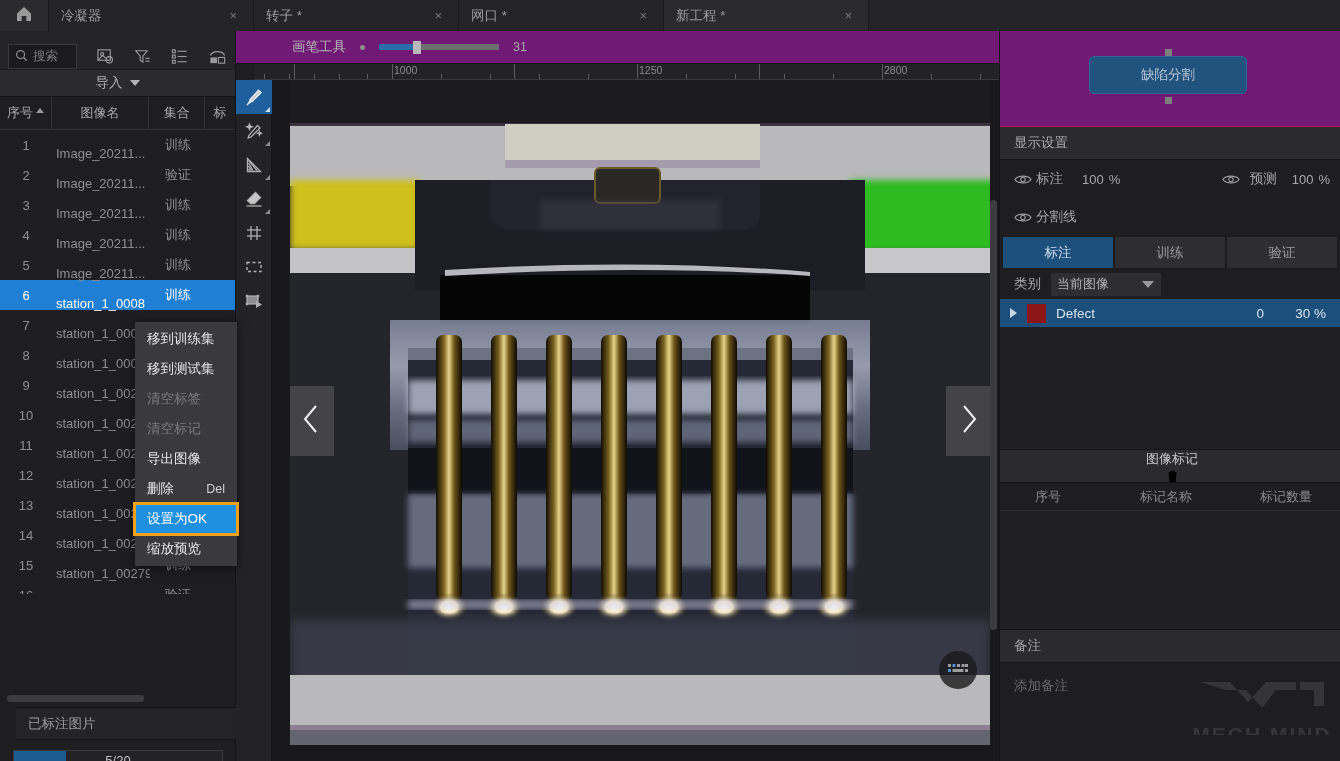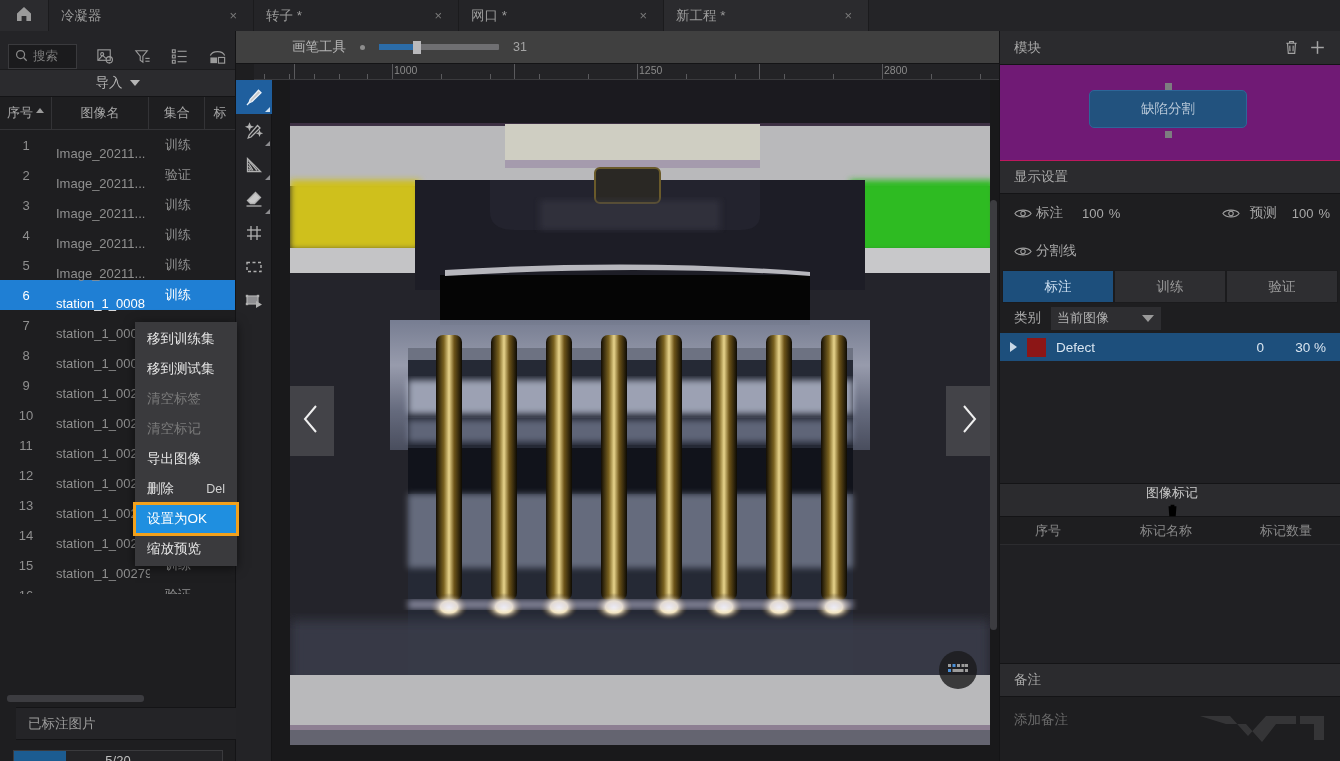--- a/index.html
+++ b/index.html
@@ -136,21 +136,21 @@
     background: #1f8fe0; color: #ffffff; outline: 3px solid #f2a11c;
     outline-offset: -1px; position: relative; z-index: 2;
   }
 
   
   .center {
     position: absolute; left: 236px; top: 31px; width: 763px; height: 730px;
     background: #1e1e20;
   }
   .tool-header {
-    height: 33px; background: #404040; display: flex; align-items: center;
+    height: 33px; background: #701a75; display: flex; align-items: center;
     padding-left: 56px; gap: 14px; border-bottom: 1px solid #141416;
   }
   .tool-header .tool-title { color: #b5b5b5; font-size: 13.5px; }
   .dot-small { width: 5px; height: 5px; border-radius: 50%; background: #8d8d8d; }
   .slider-track {
     width: 120px; height: 6px; background: #6f6f72; position: relative;
     border-radius: 1px;
   }
   .slider-filled {
     position: absolute; left: 0; top: 0; height: 6px; width: 30%;
@@ -778,36 +778,20 @@
           <rect x="12.8" y="3.8" width="2.4" height="2.4" fill="#b0b0b0" stroke="none"></rect>
           <rect x="1.8" y="11.8" width="2.4" height="2.4" fill="#b0b0b0" stroke="none"></rect>
           <polygon points="12,10 18,13.5 12,17" fill="#b0b0b0" stroke="none"></polygon>
         </svg>
       </div>
     </div>
   </div>
 
   <div class="right-panel">
 
-    <div class="sec-head">
-      <span class="sec-title">模块</span>
-      <span class="hbtn">
-        <svg width="17" height="17" viewBox="0 0 18 18" stroke-width="1.2">
-          <path d="M3.5 4.5 H14.5 M7 4.5 V2.8 H11 V4.5 M4.8 4.5 L5.6 15.2 H12.4 L13.2 4.5"></path>
-          <line x1="7.2" y1="7" x2="7.4" y2="13"></line>
-            <line x1="10.8" y1="7" x2="10.6" y2="13"></line>
-        </svg>
-      </span>
-      <span class="hbtn">
-        <svg width="19" height="19" viewBox="0 0 18 18" stroke-width="1.4">
-          <line x1="9" y1="3" x2="9" y2="15"></line>
-            <line x1="3" y1="9" x2="15" y2="9"></line>
-        </svg>
-      </span>
-    </div>
 
     <div class="module-canvas">
       <span class="node-handle nh-top"></span>
       <div class="module-node">缺陷分割</div>
       <span class="node-handle nh-bot"></span>
     </div>
 
     <div class="disp-head">显示设置</div>
 
     <div class="disp-row">

